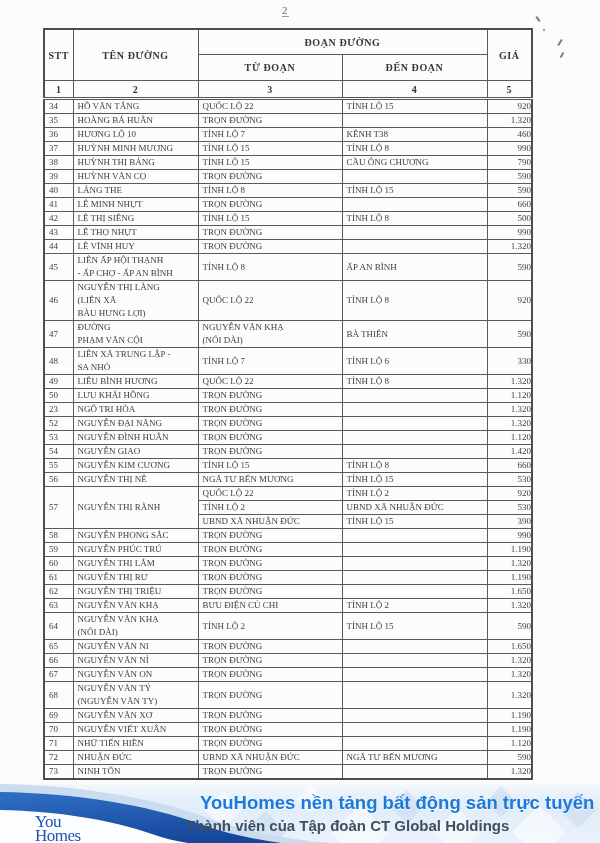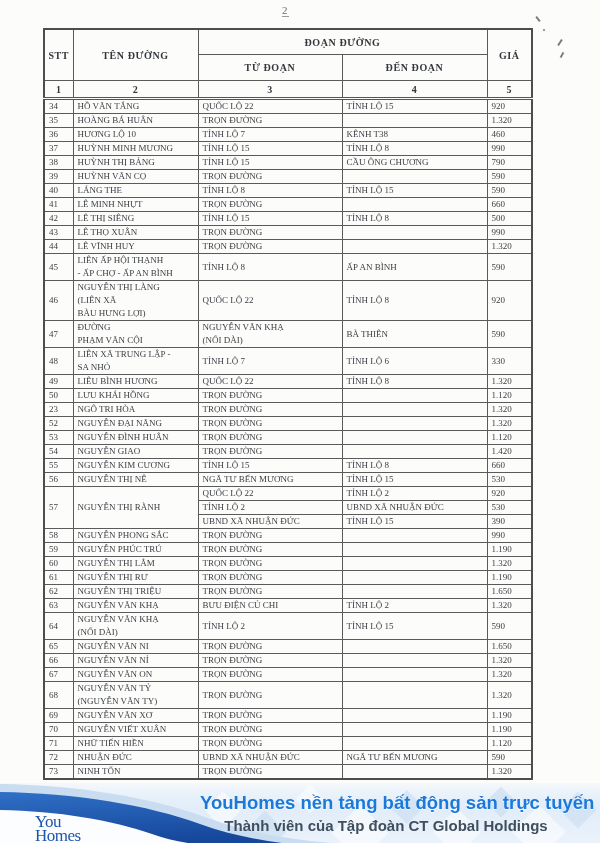--- a/index.html
+++ b/index.html
@@ -38,21 +38,21 @@
     font-weight:bold;text-align:center;padding:0;
     font-size:10px;letter-spacing:.6px;color:#33373c;
   }
   .h-main{height:24px;}
   .h-sub{height:25px;}
   .num-row th{height:16px;font-size:9px;border-bottom:3px double #555;}
   .price-table td{height:13px;}
   .c-stt{padding:0;}
   .c-name{white-space:pre-line;margin-left:24px;}
   .c-from{white-space:pre-line;}
-  .c-price{text-align:left;padding:0 3px 0 0;}
+  .c-price{text-align:right;padding:0 3px 0 0;}
   
   .footer{position:absolute;left:0;top:783px;width:600px;height:60px;overflow:hidden;}
   .f-base{
     position:absolute;left:0;top:0;right:0;bottom:0;
     background:linear-gradient(180deg,
       rgba(240,246,252,.5) 0%,
       rgba(232,241,250,.9) 16%,
       #e2edf9 42%, #eaf2fb 100%);
   }
   .diamond{position:absolute;transform:rotate(45deg);}
@@ -64,21 +64,21 @@
     border-left:5px solid transparent;border-right:5px solid transparent;
     border-bottom:8px solid currentColor;}
   .logo-bottom{position:relative;}
   .tagline{
     position:absolute;left:200px;top:9px;width:392px;text-align:center;
     font-family:"Liberation Sans", sans-serif;font-weight:bold;font-size:18.5px;
     text-shadow:0 1px 0 rgba(255,255,255,.8);
     white-space:nowrap;
   }
   .subtitle{
-    position:absolute;right:14px;top:34px;width:400px;text-align:center;
+    position:absolute;right:14px;top:34px;width:400px;text-align:left;
     font-family:"Liberation Sans", sans-serif;font-weight:bold;font-size:15px;
     white-space:nowrap;
   }
 </style>
 </head>
 <body>
 
 <div class="page-number">2</div>
 
 <div class="speck sp1"></div>
@@ -172,21 +172,21 @@
       </tr>
       <tr>
         <td class="c-stt">42</td>
         <td class="c-name">LÊ THỊ SIÊNG</td>
         <td class="c-from">TỈNH LỘ 15</td>
         <td class="c-to">TỈNH LỘ 8</td>
         <td class="c-price">500</td>
       </tr>
       <tr>
         <td class="c-stt">43</td>
-        <td class="c-name">LÊ THỌ XUÂN</td>
+        <td class="c-name">LÊ THỌ NHỰT</td>
         <td class="c-from">TRỌN ĐƯỜNG</td>
         <td class="c-to"></td>
         <td class="c-price">990</td>
       </tr>
       <tr>
         <td class="c-stt">44</td>
         <td class="c-name">LÊ VĨNH HUY</td>
         <td class="c-from">TRỌN ĐƯỜNG</td>
         <td class="c-to"></td>
         <td class="c-price">1.320</td>

